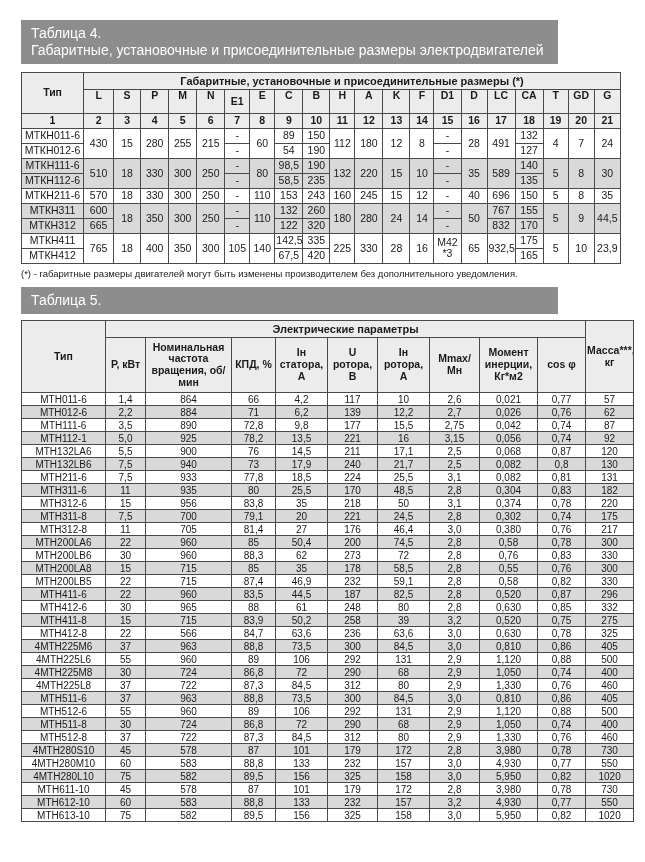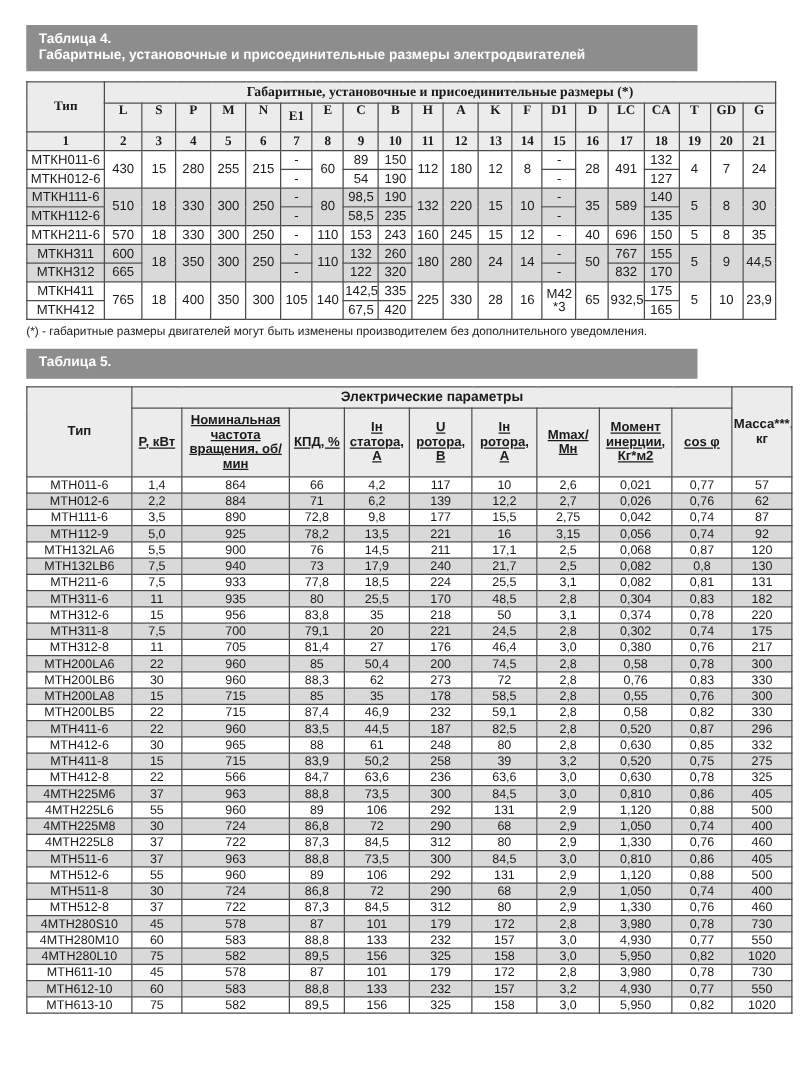--- a/index.html
+++ b/index.html
@@ -3,47 +3,47 @@
 <meta charset="utf-8">
 <style>
   html,body{margin:0;padding:0;}
   body{
     width:645px;height:862px;background:#ffffff;overflow:hidden;
     font-family:"Liberation Sans", sans-serif;color:var(--text,#1a1a1a);
   }
   .page{padding:20px 0 0 21px;}
   .title-bar{
     width:517px;background:var(--title-bg,#8d8d8d);color:var(--title-fg,#ffffff);
-    font-weight:bold;font-size:11px;line-height:1.18;padding:5px 10px 6px 10px;
+    font-weight:normal;font-size:14px;line-height:1.18;padding:5px 10px 6px 10px;
   }
   table{border-collapse:collapse;table-layout:fixed;}
   th,td{
     border:1px solid var(--border,#4a4a4a);
     text-align:center;vertical-align:middle;
     padding:0 1px;overflow:hidden;white-space:pre-line;
   }
   th{background:var(--head-bg,#ececec);font-weight:bold;}
   tr.shade td{background:var(--shade,#d9d9d9);}
 
   
   #table4{width:600px;margin-top:8px;font-size:10.5px;}
-  #table4 th{font-size:10.5px;line-height:1.1;font-family:Liberation Serif, serif;}
+  #table4 th{font-size:10.5px;line-height:1.1;}
   #table4 .group-h{height:16px;font-size:11px;}
   #table4 .cl-a{font-weight:bold;}
   #table4 .cl-b{font-weight:bold;font-size:10px;padding-left:28px;}
   #table4 #t4-numbers th{height:14px;}
   #table4 tbody td{height:14px;line-height:1.05;}
   .footnote{
     width:600px;font-size:9.5px;margin:4px 0 8px 0;color:#1a1a1a;
   }
   
   #table5{width:612px;margin-top:6px;font-size:10px;}
   #table5 th{font-size:10.5px;line-height:1.12;margin-top:24px;}
   #table5 .group-h{height:16px;font-size:11px;}
-  #table5 #t5-subs th{height:54px;text-decoration:underline;}
+  #table5 #t5-subs th{height:54px;}
   #table5 tbody td{height:12px;line-height:11px;}
   .tb2{margin-top:2px;}
 </style>
 </head>
 <body>
 
 <div class="page">
 
   <div class="title-bar">
     <div>Таблица  4.</div>
@@ -349,21 +349,21 @@
           <td>72,8</td>
           <td>9,8</td>
           <td>177</td>
           <td>15,5</td>
           <td>2,75</td>
           <td>0,042</td>
           <td>0,74</td>
           <td>87</td>
         </tr>
         <tr class="shade">
-          <td>МТН112-9</td>
+          <td>МТН112-1</td>
           <td>5,0</td>
           <td>925</td>
           <td>78,2</td>
           <td>13,5</td>
           <td>221</td>
           <td>16</td>
           <td>3,15</td>
           <td>0,056</td>
           <td>0,74</td>
           <td>92</td>

